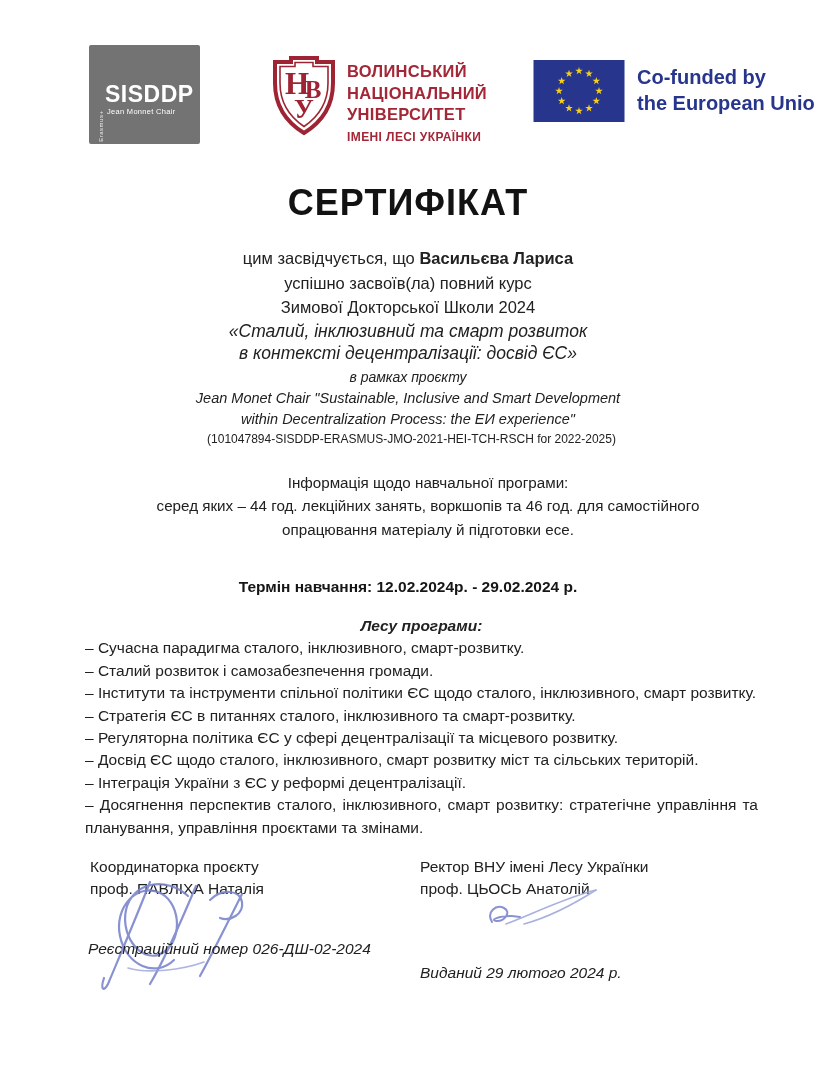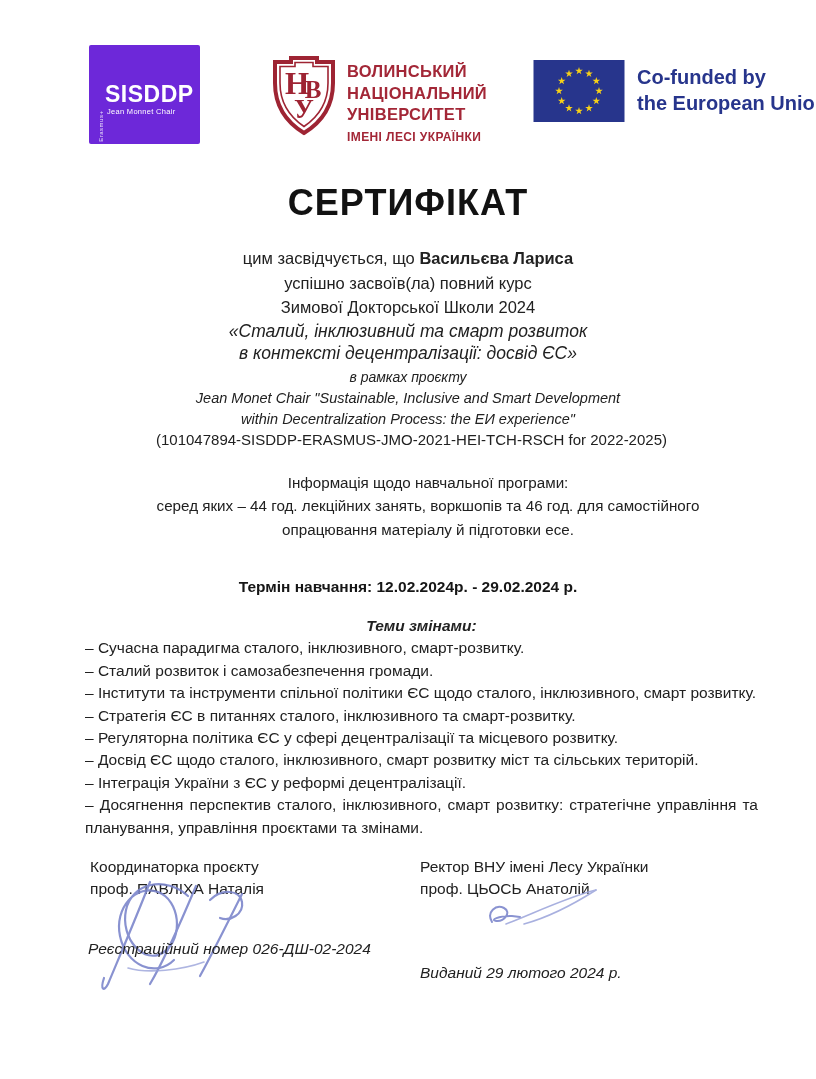--- a/index.html
+++ b/index.html
@@ -6,21 +6,21 @@
   html,body { background:#ffffff; }
   .page {
     position:relative; width:816px; height:1079px; background:#ffffff;
     overflow:hidden; font-family:"Liberation Sans","DejaVu Sans",sans-serif;
     color:#1e1e1e;
   }
 
   
   .sisddp {
     position:absolute; left:89px; top:45px; width:111px; height:99px;
-    background:#6d28d9; border-radius:2px;
+    background:#737373; border-radius:2px;
   }
   .sisddp .vert {
     position:absolute; left:9px; top:50%; transform:translateY(-50%);
     writing-mode:vertical-rl; transform-origin:center;
     font-size:6px; color:#fff; opacity:.85; letter-spacing:.5px;
     rotate:180deg;
   }
   .sisddp .acr {
     position:absolute; left:16px; top:36px; color:#fff;
     font-size:23px; font-weight:bold; letter-spacing:.5px;
@@ -47,21 +47,21 @@
     position:absolute; top:182px; left:0; width:100%; text-align:center;
     font-size:36px; font-weight:bold; letter-spacing:1px; color:#121212;
   }
   .bodytext {
     position:absolute; top:246px; left:0; right:0; text-align:center;
     font-size:16.5px; line-height:24.5px; color:#212121;
   }
   .bodytext .course { font-style:italic; font-size:17.5px; line-height:22.5px; }
   .bodytext .framework { font-style:italic; font-size:14px; line-height:21.5px; margin-top:2px; }
   .bodytext .project { font-style:italic; font-size:14.5px; line-height:20.5px; }
-  .bodytext .code { font-size:15px; line-height:21px;padding-left:7px; }
+  .bodytext .code { font-size:12px; line-height:21px;padding-left:7px; }
 
   .info {
     position:absolute; top:471px; left:0; right:0; text-align:center;
     font-size:15.2px; line-height:23.3px; color:#212121;padding-left:40px;
   }
   .term {
     position:absolute; top:578px; left:0; width:100%; text-align:center;
     font-size:15.5px; font-weight:bold; color:#161616;
   }
 
@@ -153,21 +153,21 @@
   </div>
 
   <div class="info">
     <div>Інформація щодо навчальної програми:</div>
     <div>серед яких – 44 год. лекційних занять, воркшопів та 46 год. для самостійного</div>
     <div>опрацювання матеріалу й підготовки есе.</div>
   </div>
   <div class="term">Термін навчання: 12.02.2024р. - 29.02.2024 р.</div>
 
   <div class="topics">
-    <div class="heading">Теми змінами:</div>
+    <div class="heading">Лесу програми:</div>
     <div class="items">
       <span class="item">– Сучасна парадигма сталого, інклюзивного, смарт-розвитку.</span>
       <span class="item">– Сталий розвиток і самозабезпечення громади.</span>
       <span class="item">– Інститути та інструменти спільної політики ЄС щодо сталого, інклюзивного, смарт розвитку.</span>
       <span class="item">– Стратегія ЄС в питаннях сталого, інклюзивного та смарт-розвитку.</span>
       <span class="item">– Регуляторна політика ЄС у сфері децентралізації та місцевого розвитку.</span>
       <span class="item">– Досвід ЄС щодо сталого, інклюзивного, смарт розвитку міст та сільських територій.</span>
       <span class="item">– Інтеграція України з ЄС у реформі децентралізації.</span>
       <span class="item">– Досягнення перспектив сталого, інклюзивного, смарт розвитку: стратегічне управління та планування, управління проєктами та змінами.</span>
     </div>

